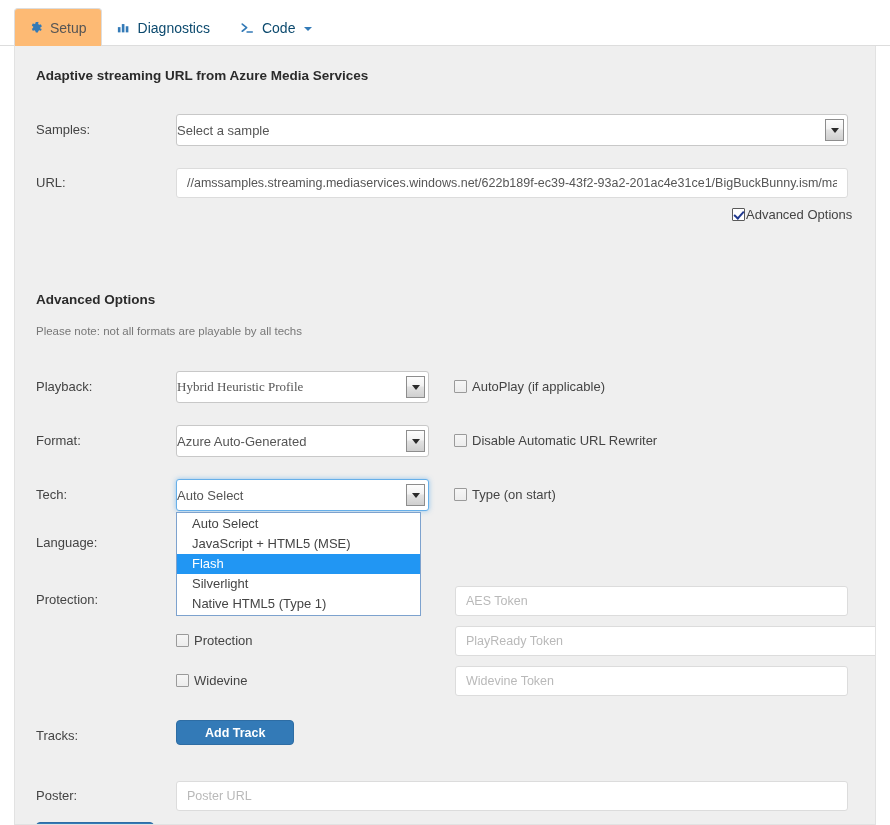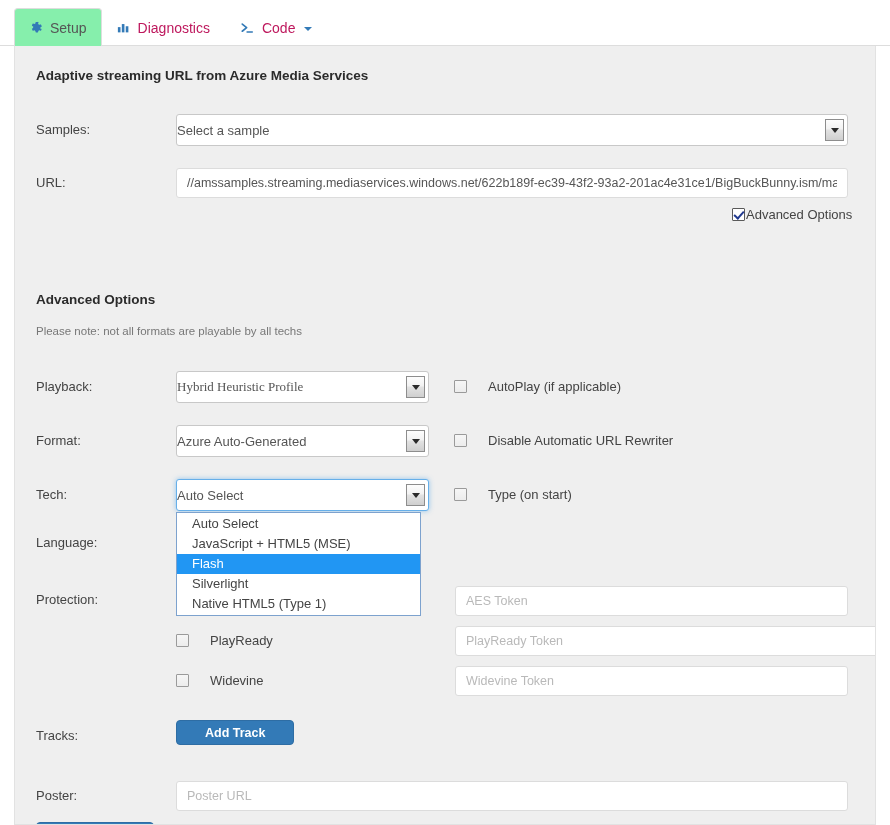--- a/index.html
+++ b/index.html
@@ -32,32 +32,32 @@
     padding-left: 14px;
     box-sizing: border-box;
   }
   .tab {
     display: flex;
     align-items: center;
     gap: 7px;
     height: 39px;
     padding: 0 14px;
     font-size: 14px;
-    color: #be185d;
+    color: #0c4a6e;
     box-sizing: border-box;
     border: 1px solid transparent;
     border-bottom: none;
     border-radius: 4px 4px 0 0;
     cursor: pointer;
     position: relative;
     top: 1px;
     white-space: nowrap;
   }
   .tab.active {
-    background: #86efac;
+    background: #fdba74;
     border-color: #dddddd;
     color: #555555;
   }
   .tab .tlabel { line-height: 1; }
   .caret {
     display: inline-block;
     width: 0; height: 0;
     border-left: 4px solid transparent;
     border-right: 4px solid transparent;
     border-top: 4px solid #337ab7;
@@ -185,21 +185,21 @@
   .opt.selected {
     background: #2196f3;
     color: #ffffff;
   }
 
   
   .chk {
     position: absolute;
     display: flex;
     align-items: center;
-    gap: 21px;
+    gap: 5px;
     font-size: 13px;
     color: #444444;
     cursor: pointer;
     white-space: nowrap;
   }
   .box {
     width: 13px;
     height: 13px;
     box-sizing: border-box;
     border: 1px solid #9a9a9a;
@@ -366,21 +366,21 @@
   </div>
 
   <div class="row" style="top:538px;">
     <span class="lbl" style="top:8px;">Protection:</span>
     <input class="txt" style="left: 440px; top: 2px; width: 393px;" placeholder="AES Token">
   </div>
 
   <div class="row" style="top:578px;">
     <div class="chk" style="left:161px; top:9px;">
       <span class="box"></span>
-      <span>PlayReady</span>
+      <span>Protection</span>
     </div>
     <input class="txt" style="left: 440px; top: 2px; width: 450px;" placeholder="PlayReady Token">
   </div>
 
   <div class="row" style="top:618px;">
     <div class="chk" style="left:161px; top:9px;">
       <span class="box"></span>
       <span>Widevine</span>
     </div>
     <input class="txt" style="left: 440px; top: 2px; width: 393px;" placeholder="Widevine Token">

